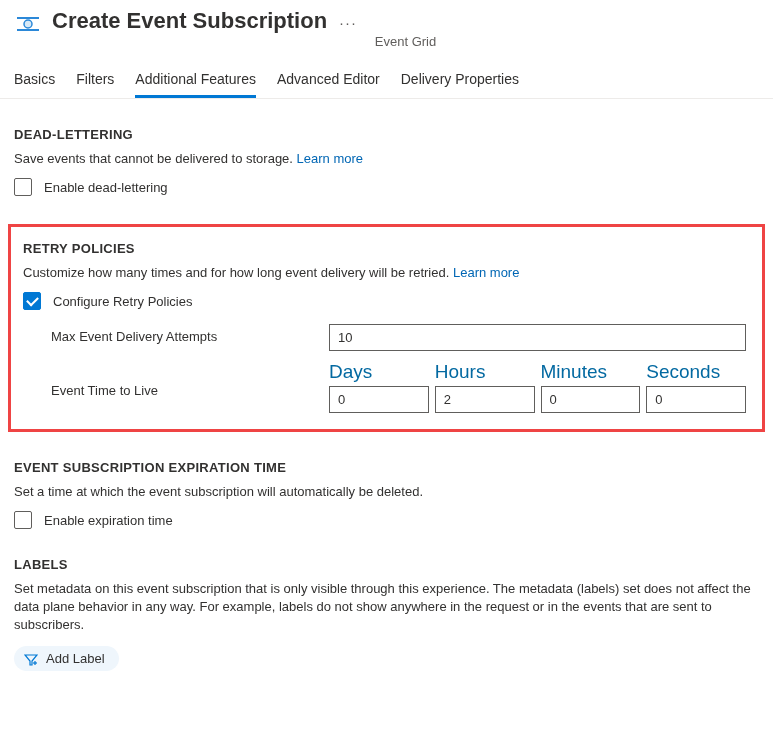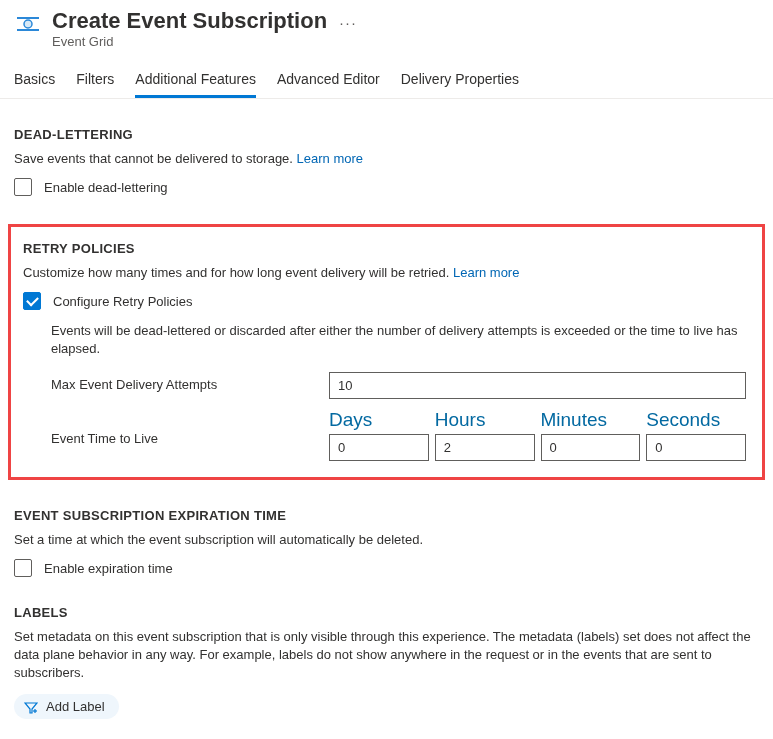--- a/index.html
+++ b/index.html
@@ -28,20 +28,21 @@
     .page-title {
       font-size: 22px;
       font-weight: 600;
       color: #323130;
       line-height: 26px;
     }
     .page-subtitle {
       font-size: 13px;
       color: #605e5c;
       margin-top: 0px;
+      text-align: center;
     }
     .ellipsis-btn {
       font-size: 15px;
       color: #605e5c;
       cursor: pointer;
       padding: 0 6px;
       letter-spacing: 1px;
       align-self: flex-start;
       margin-left: 6px;
       margin-top: 6px;
@@ -228,21 +229,20 @@
     <div style="padding-left:6px;padding-right:6px;">
       <div class="section-header">RETRY POLICIES</div>
       <div class="section-desc">
         <span>Customize how many times and for how long event delivery will be retried.</span>
         <a class="learn-more">Learn more</a>
       </div>
       <div class="checkbox-row">
         <div class="checkbox checked"></div>
         <span class="checkbox-label">Configure Retry Policies</span>
       </div>
-      <div class="retry-note">Events will be dead-lettered or discarded after either the number of delivery attempts is exceeded or the time to live has elapsed.</div>
 
       <div class="form-row">
         <div class="form-label">Max Event Delivery Attempts</div>
         <div class="form-controls">
           <input class="text-input wide-input" value="10" style="">
         </div>
       </div>
 
       <div class="form-row" style="margin-top:10px;">
         <div class="form-label" style="padding-top:22px;">Event Time to Live</div>

